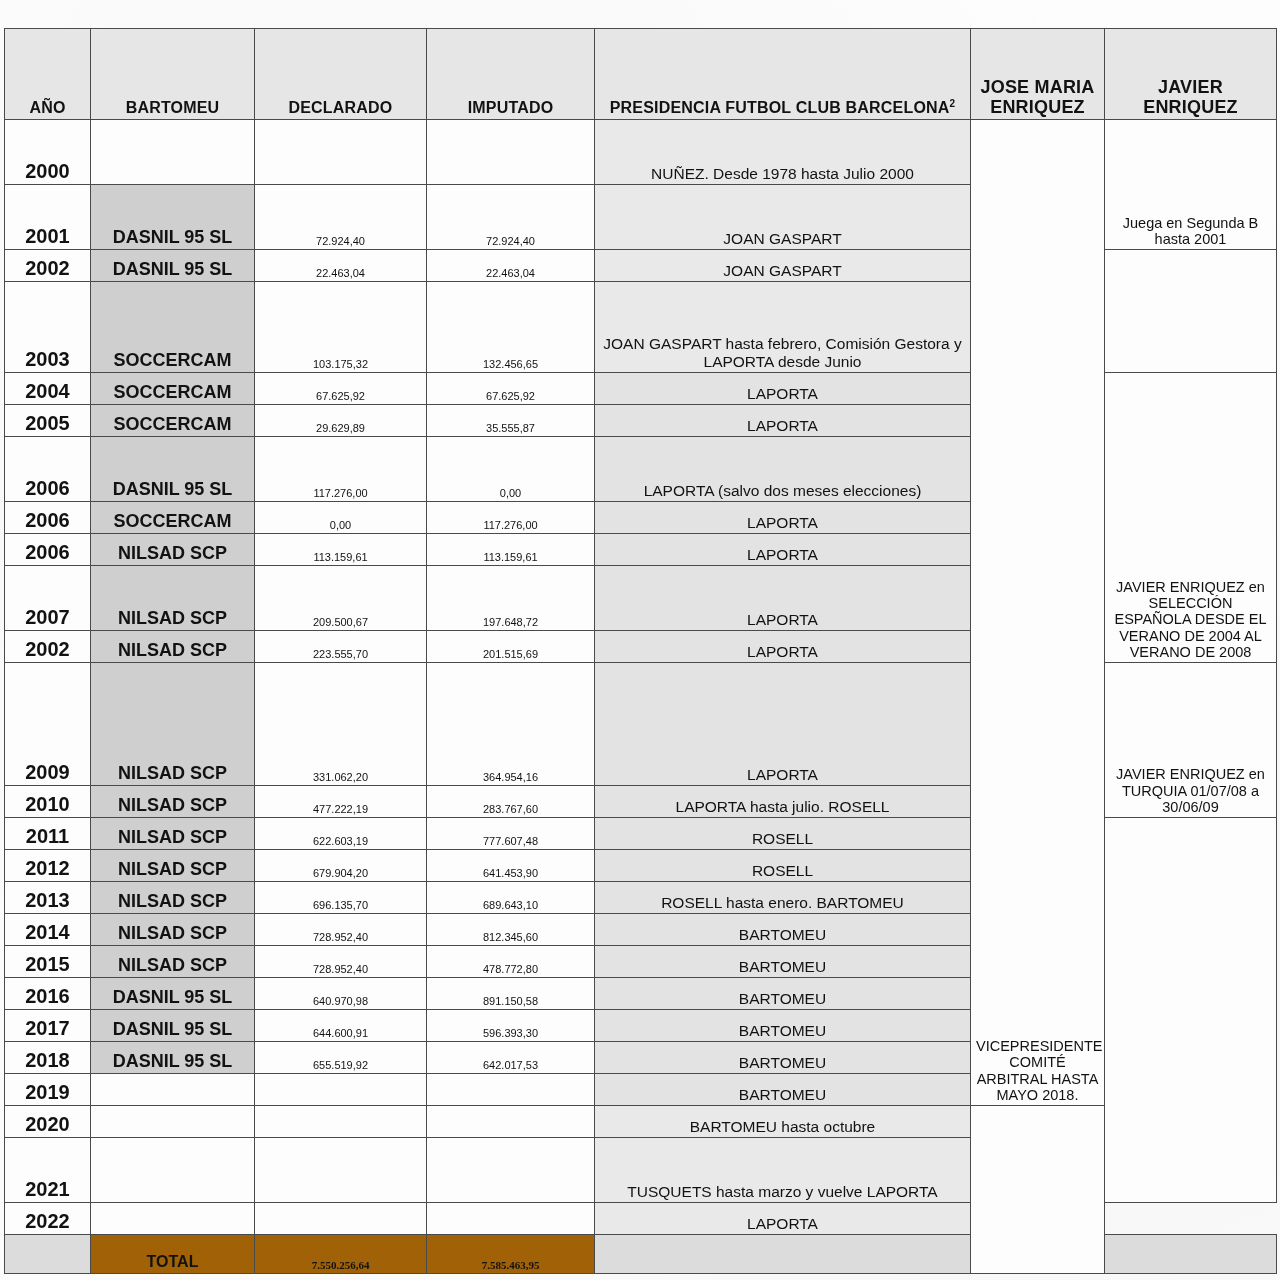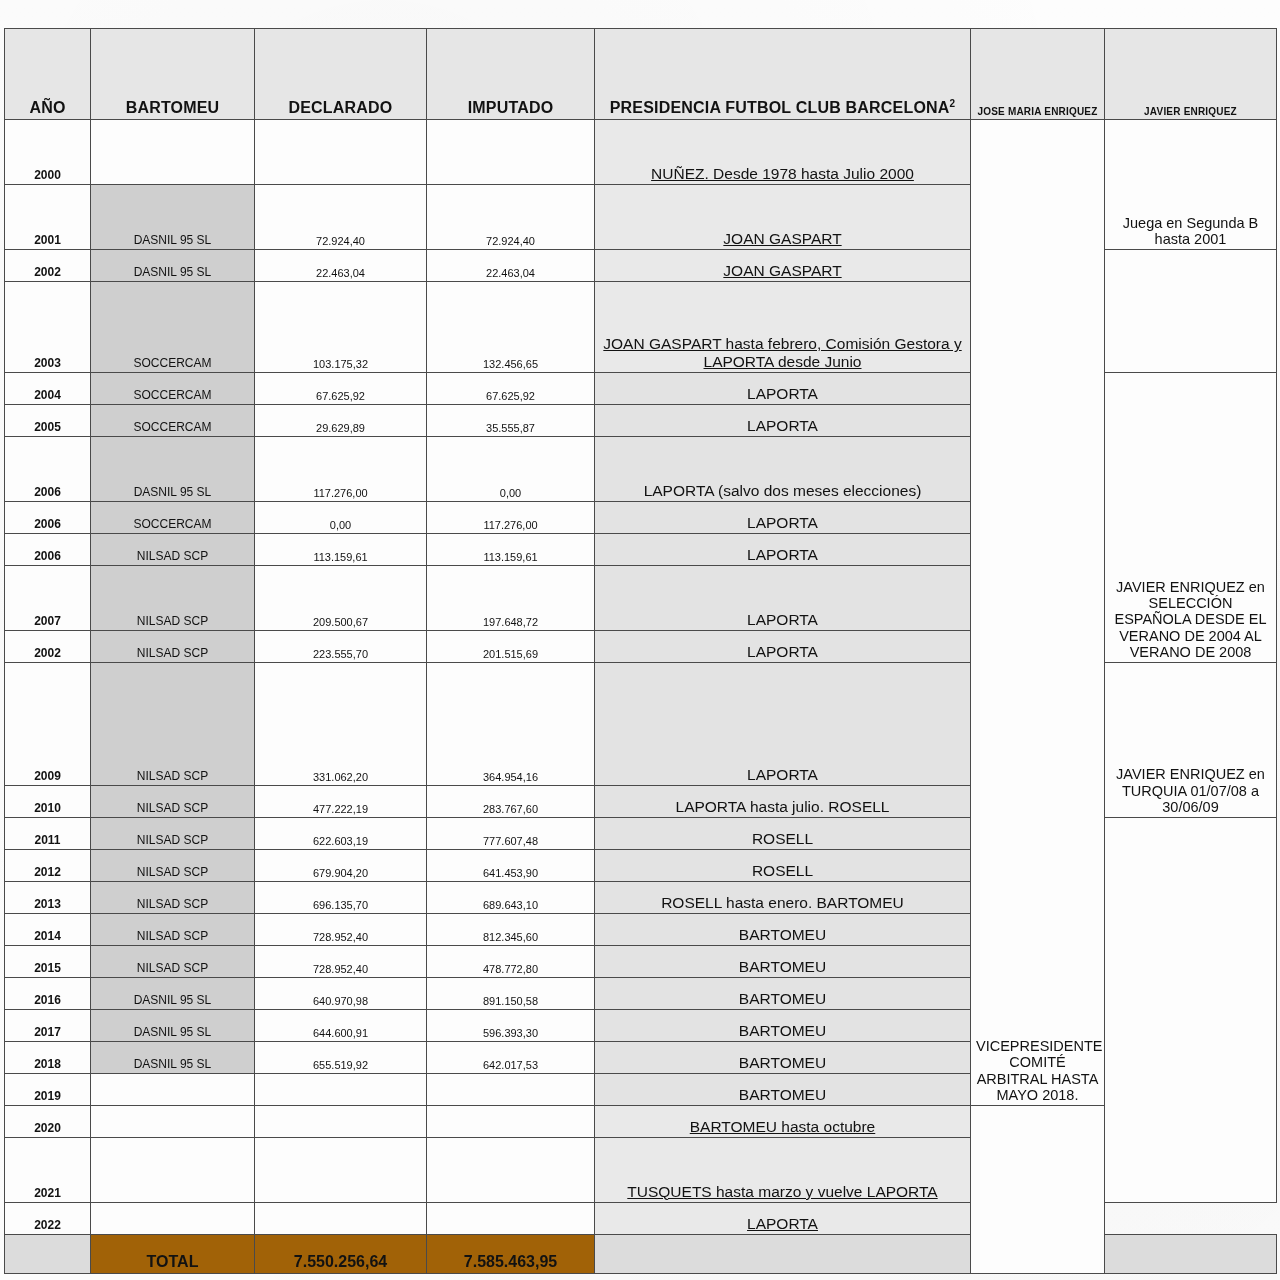--- a/index.html
+++ b/index.html
@@ -64,57 +64,57 @@
   }
   thead th {
     vertical-align: middle;
     font-weight: bold;
     font-size: 16px;
     letter-spacing: .2px;
     background: #e6e6e6;
     height: 86px;
     border-width: 2px;
   }
-  thead th.narrow-head { font-size: 10px; line-height: 1.25; }
+  thead th.narrow-head { font-size: 18px; line-height: 1.25; }
 
   
   col.c-year { width: 86px; }
   col.c-soc  { width: 164px; }
   col.c-dec  { width: 172px; }
   col.c-imp  { width: 168px; }
   col.c-pres { width: 376px; }
   col.c-jme  { width: 134px; }
   col.c-jav  { width: 172px; }
 
   td.year {
     font-weight: bold;
-    font-size: 12px;
+    font-size: 20px;
     text-align: center;
     background: #fdfdfd;
   }
   td.soc {
-    font-weight: normal;
-    font-size: 12px;
+    font-weight: bold;
+    font-size: 18px;
     text-align: center;
     background: #cfcfcf;
   }
   td.soc.empty-soc { background: #fdfdfd; }
   td.num {
     text-align: right;
     padding-right: 14px;
     font-size: 11px;
     background: #fdfdfd;
   }
   td.pres {
     text-align: center;
     font-size: 15.5px;
     background: #e3e3e3;
     vertical-align: bottom;
   }
-  td.pres.pres-plain { background: #e9e9e9; text-decoration: underline; }
+  td.pres.pres-plain { background: #e9e9e9; }
   td.side {
     font-size: 14.5px;
     line-height: 1.3;
     vertical-align: middle;
     background: #fdfdfd;
     margin-left: 36px;
   }
 
   
   tr.r-std td { height: 27px; }
@@ -124,21 +124,21 @@
 
   tr.total-row td {
     background: #a16207;
     font-weight: bold;
     height: 34px;
     vertical-align: middle;
     border-top-width: 2px;
     border-bottom-width: 2.4px;
   }
   tr.total-row td.total-label { text-align: center; font-size: 16px; }
-  tr.total-row td.num { text-align: right; font-size: 16px; }
+  tr.total-row td.num { text-align: right; font-size: 11px; font-family: Liberation Serif, serif; }
   tr.total-row td.blank-cell { background: #dcdcdc; }
 
   .sup { font-size: 10px; vertical-align: super; }
 
   
   td.vmerge { vertical-align: middle; }
 </style>
 </head>
 <body>
 

